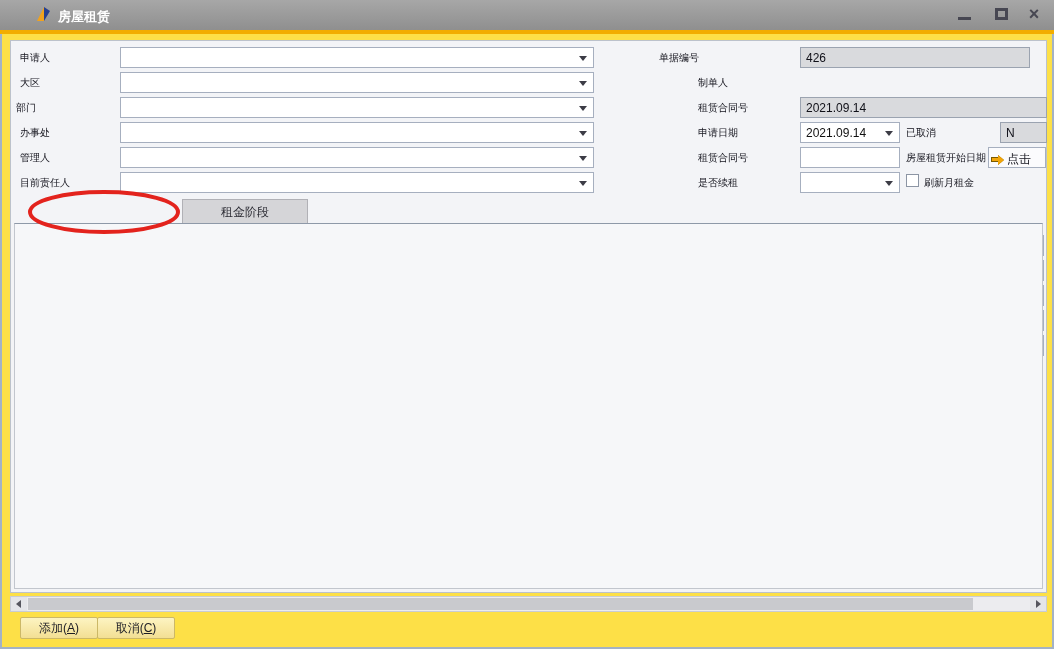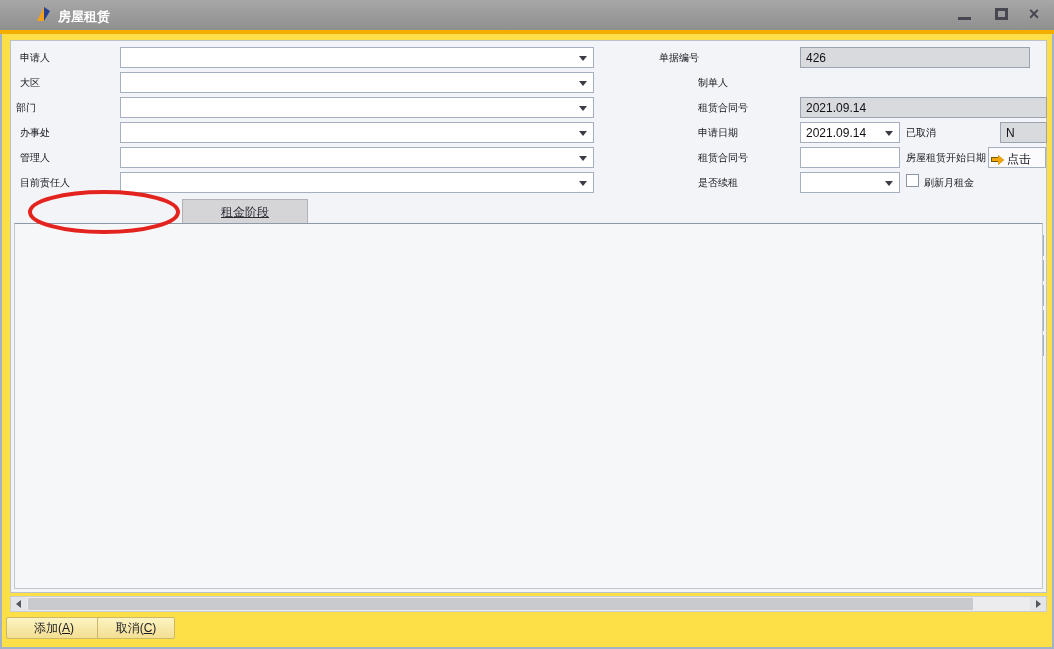--- a/index.html
+++ b/index.html
@@ -38,21 +38,21 @@
   .chk { position:absolute; width:13px; height:13px; background:#fff; border:1px solid #8c95a4; }
   .radio { display:inline-block; width:12px; height:12px; border-radius:50%;
     border:1px solid #8f98a8; background:radial-gradient(#ffffff 55%, #d7dade); vertical-align:-2px; margin-right:5px; }
   .radio-item { position:absolute; font-size:12px; color:#14141d; white-space:nowrap; }
 
   
   .tab { position:absolute; font-size:12px; text-align:center; }
   .tab-active { left:65px; top:197px; width:117px; height:27px; background:#f6f7f9;
     border:1px solid #8e99a8; border-bottom:0; z-index:3; line-height:26px; color:#10101a; }
   .tab-inactive { left:182px; top:199px; width:126px; height:25px; background:#d5d5d8;
-    border:1px solid #b1b1b6; border-bottom:0; line-height:24px; color:#2c2c34; z-index:1;text-decoration:underline; }
+    border:1px solid #b1b1b6; border-bottom:0; line-height:24px; color:#2c2c34; z-index:1; }
   .tabpanel { position:absolute; left:14px; top:223px; width:1029px; height:366px;
     background:#f6f7f9; border:1px solid #8e99a8; border-color:#8e99a8 #c2c6cd #c2c6cd #c2c6cd; z-index:2; }
 
   .vsep { position:absolute; width:1px; background:#e3e4e9; }
   .hsep { position:absolute; height:1px; background:#e9eaee; }
   .divider { position:absolute; left:14px; top:363px; width:1029px; height:1px; background:#c8ccd3; }
 
   .collection-box { position:absolute; left:34px; top:394px; width:1009px; height:58px; border:1px solid #c9cdd4; }
   .collection-hdr { position:absolute; left:34px; top:394px; width:1009px; height:22px;
     background:#e7e8ec; border-bottom:1px solid #c9cdd4; font-size:12px; color:#14141d; line-height:22px; padding-left:42px; }
@@ -245,16 +245,16 @@
   <div class="hscroll">
     <div class="sb-btn" style="left:0">
         <span class="tri-l"></span>
       </div>
     <div class="sb-thumb"></div>
     <div class="sb-btn" style="left:1019px">
         <span class="tri-r"></span>
       </div>
   </div>
 
-  <div class="btn" style="left:6px;width:96px"><span>添加(</span><span class="key">A</span><span>)</span></div>
+  <div class="btn" style="left:20px;width:78px"><span>添加(</span><span class="key">A</span><span>)</span></div>
   <div class="btn" style="left:97px;width:78px"><span>取消(</span><span class="key">C</span><span>)</span></div>
 
 </div>
 
 </body></html>

